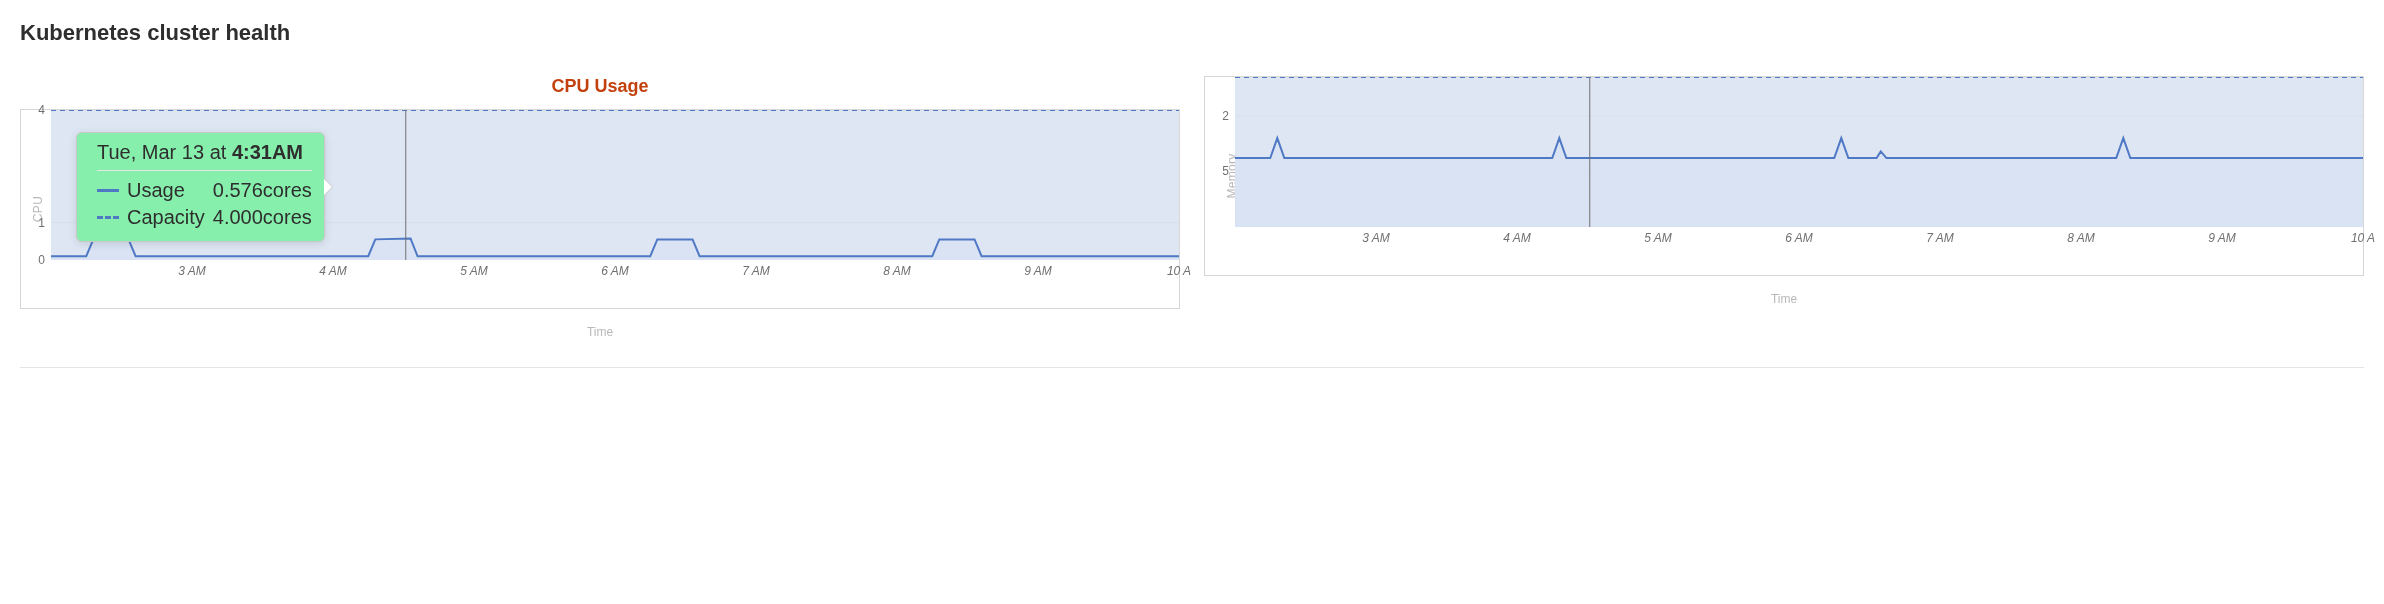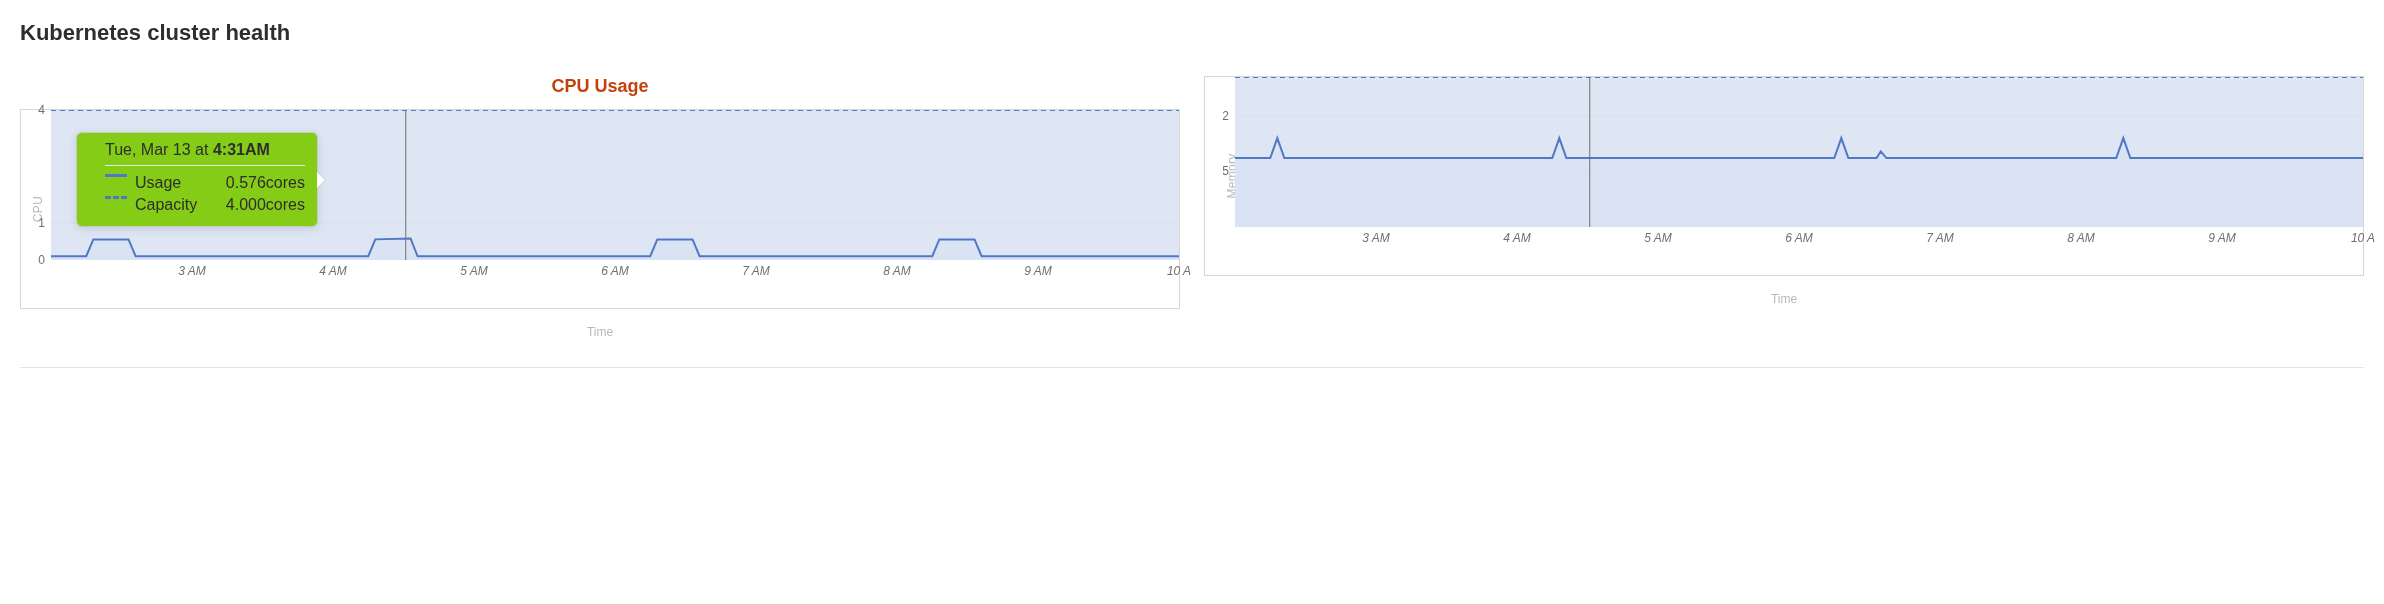--- a/index.html
+++ b/index.html
@@ -81,26 +81,26 @@
   }
   .y-tick {
     position: absolute;
     left: -6px;
     transform: translate(-100%, 50%);
     font-size: 12px;
     color: #707070;
   }
   .tooltip {
     position: absolute;
-    background: #84cc16;
+    background: #86efac;
     border: 1px solid #c8c8c8;
     border-radius: 6px;
     box-shadow: 0 2px 8px rgba(0,0,0,0.12);
-    padding: 8px 12px 10px 28px;
-    font-size: 16px;
+    padding: 8px 12px 10px 20px;
+    font-size: 20px;
     min-width: 200px;
     z-index: 10;
   }
   .tooltip::after {
     content: "";
     position: absolute;
     right: -8px;
     top: 50%;
     transform: translateY(-50%);
     border-style: solid;
@@ -110,20 +110,21 @@
   }
   .tooltip-header {
     padding-bottom: 6px;
     margin-bottom: 6px;
     border-bottom: 1px solid #e5e5e5;
     color: #2e2e2e;
   }
   .tooltip-header b { font-weight: 700; }
   .tooltip-row {
     display: flex;
+    align-items: center;
     gap: 8px;
     padding: 2px 0;
   }
   .swatch-line {
     width: 22px;
     height: 0;
     border-top: 3px solid #4f78c5;
     flex-shrink: 0;
   }
   .swatch-dashed {

